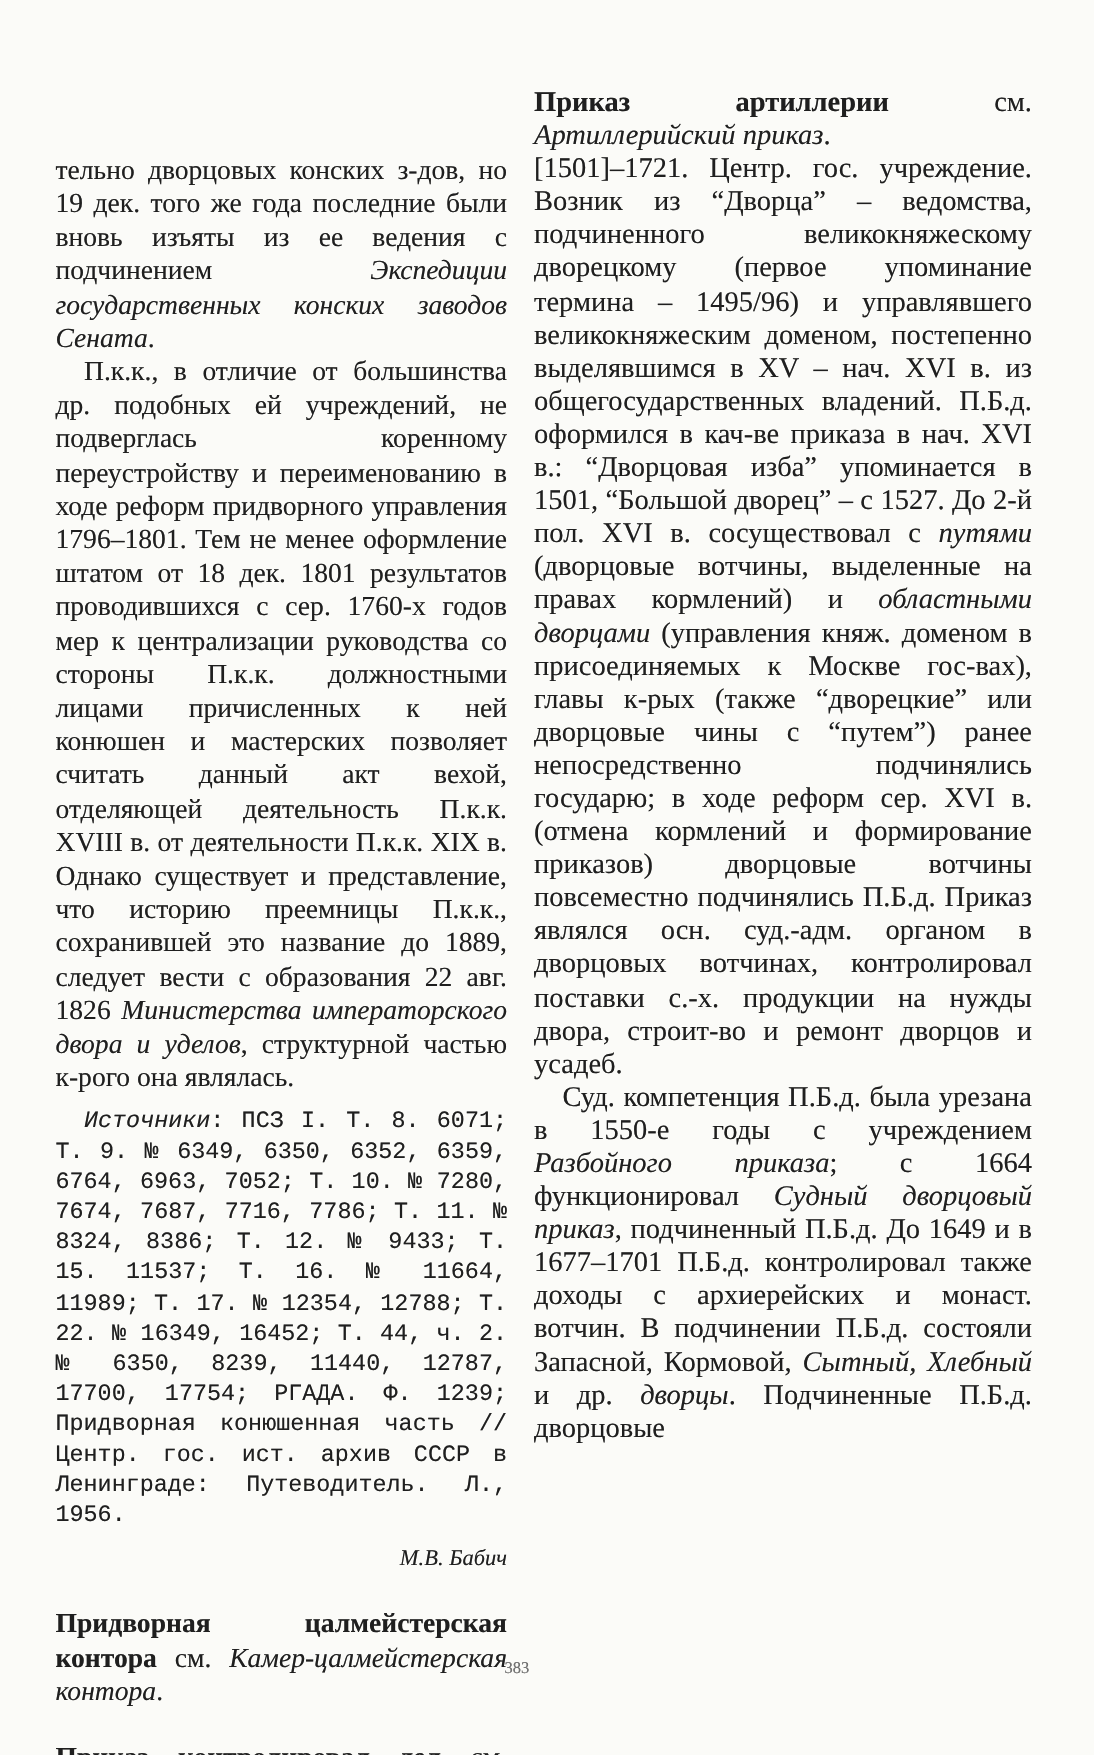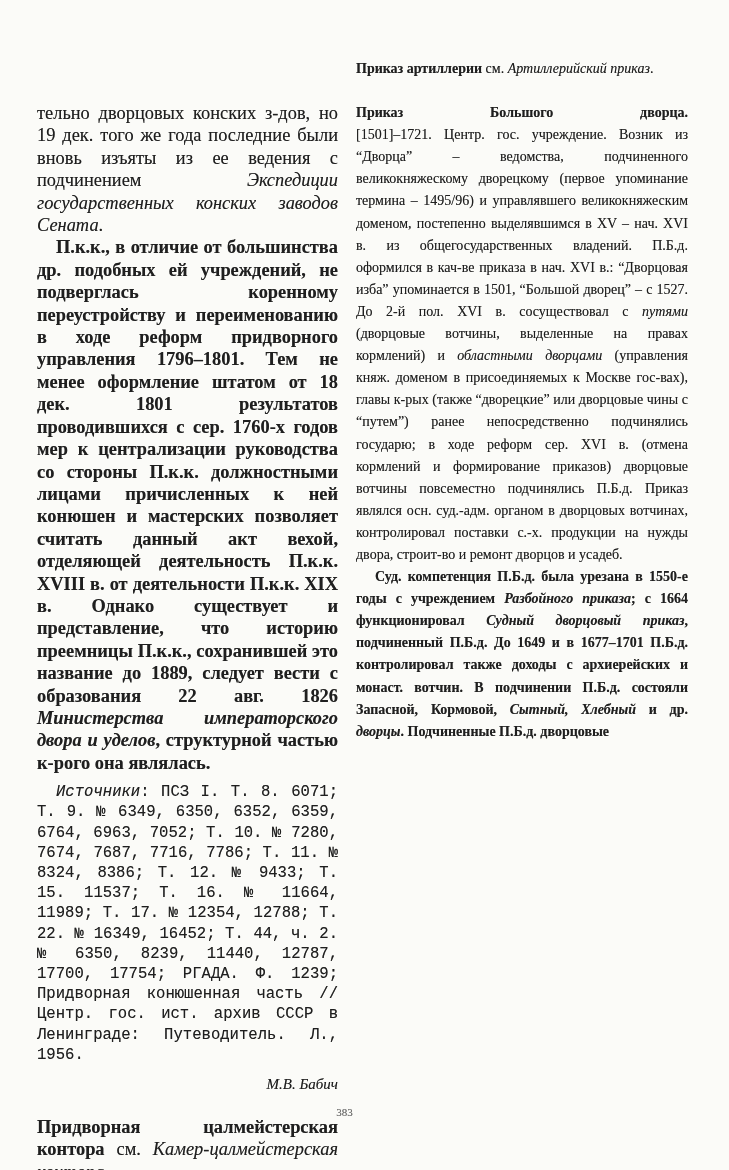--- a/index.html
+++ b/index.html
@@ -14,22 +14,22 @@
     color:var(--ink);
     font-family:"Liberation Serif","DejaVu Serif",serif;
     overflow:hidden;
     text-shadow:0 0 .4px rgba(30,30,30,.5);
   }
   .col{position:absolute;top:58px;text-align:justify;}
   .col-left{left:37px;width:301px;margin-top:44px;}
   .col-right{left:356px;width:332px;}
   p{margin:0;padding:0;}
   .body{font-size:18.4px;line-height:22.4px;}
-  .col-right .body{font-size:14px;line-height:22.1px;}
-  .indent{text-indent:19px;font-weight:bold;}
+  .col-right .body{font-size:19px;line-height:22.1px;}
+  .indent{text-indent:19px;}
   .small{font-size:15.6px;line-height:20.2px;text-indent:19px;margin-top:8px;font-family:Liberation Mono, monospace;}
   .author{font-style:italic;text-align:right;font-size:15px;line-height:20px;margin-top:9px;}
   .entry{margin-top:22px;}
   .headword{text-align-last:justify;font-weight:700;}
   span.i{font-style:italic;}
   span.b{font-weight:700;}
   .page-number{
     position:absolute;top:1106px;left:0;width:689px;
     text-align:center;font-size:11px;color:#737373;
   }
@@ -43,20 +43,19 @@
     <p class="body"><span>тельно дворцовых конских з-дов, но 19 дек. того же года последние были вновь изъяты из ее ведения с подчинением </span><span class="i">Экспедиции государственных конских заводов Сената</span><span>.</span></p>
     <p class="body indent"><span>П.к.к., в отличие от большинства др. подобных ей учреждений, не подверглась коренному переустройству и переименованию в ходе реформ придворного управления 1796–1801. Тем не менее оформление штатом от 18 дек. 1801 результатов проводившихся с сер. 1760-х годов мер к централизации руководства со стороны П.к.к. должностными лицами причисленных к ней конюшен и мастерских позволяет считать данный акт вехой, отделяющей деятельность П.к.к. XVIII в. от деятельности П.к.к. XIX в. Однако существует и представление, что историю преемницы П.к.к., сохранившей это название до 1889, следует вести с образования 22 авг. 1826 </span><span class="i">Министерства императорского двора и уделов</span><span>, структурной частью к-рого она являлась.</span></p>
     <p class="small"><span class="i">Источники</span><span>: ПСЗ I. Т. 8. 6071; Т. 9. № 6349, 6350, 6352, 6359, 6764, 6963, 7052; Т. 10. № 7280, 7674, 7687, 7716, 7786; Т. 11. № 8324, 8386; Т. 12. № 9433; Т. 15. 11537; Т. 16. № 11664, 11989; Т. 17. № 12354, 12788; Т. 22. № 16349, 16452; Т. 44, ч. 2. № 6350, 8239, 11440, 12787, 17700, 17754; РГАДА. Ф. 1239; Придворная конюшенная часть // Центр. гос. ист. архив СССР в Ленинграде: Путеводитель. Л., 1956.</span></p>
     <p class="author">М.В. Бабич</p>
     <p class="body entry"><span class="b">Придворная цалмейстерская контора</span><span> см. </span><span class="i">Камер-цалмейстерская контора</span><span>.</span></p>
     <p class="body entry"><span class="b">Приказ контролировал дел</span><span> см. </span><span class="i">Адмиралтейский приказ</span><span>.</span></p>
   </div>
 
   <div class="col col-right">
     <p class="body"><span class="b">Приказ артиллерии</span><span> см. </span><span class="i">Артиллерийский приказ</span><span>.</span></p>
-    <p class="body entry headword"><span class="b">Приказ Большого дворца.</span></p>
     <p class="body"><span>[1501]–1721. Центр. гос. учреждение. Возник из “Дворца” – ведомства, подчиненного великокняжескому дворецкому (первое упоминание термина – 1495/96) и управлявшего великокняжеским доменом, постепенно выделявшимся в XV – нач. XVI в. из общегосударственных владений. П.Б.д. оформился в кач-ве приказа в нач. XVI в.: “Дворцовая изба” упоминается в 1501, “Большой дворец” – с 1527. До 2-й пол. XVI в. сосуществовал с </span><span class="i">путями</span><span> (дворцовые вотчины, выделенные на правах кормлений) и </span><span class="i">областными дворцами</span><span> (управления княж. доменом в присоединяемых к Москве гос-вах), главы к-рых (также “дворецкие” или дворцовые чины с “путем”) ранее непосредственно подчинялись государю; в ходе реформ сер. XVI в. (отмена кормлений и формирование приказов) дворцовые вотчины повсеместно подчинялись П.Б.д. Приказ являлся осн. суд.-адм. органом в дворцовых вотчинах, контролировал поставки с.-х. продукции на нужды двора, строит-во и ремонт дворцов и усадеб.</span></p>
     <p class="body indent"><span>Суд. компетенция П.Б.д. была урезана в 1550-е годы с учреждением </span><span class="i">Разбойного приказа</span><span>; с 1664 функционировал </span><span class="i">Судный дворцовый приказ</span><span>, подчиненный П.Б.д. До 1649 и в 1677–1701 П.Б.д. контролировал также доходы с архиерейских и монаст. вотчин. В подчинении П.Б.д. состояли Запасной, Кормовой, </span><span class="i">Сытный, Хлебный</span><span> и др. </span><span class="i">дворцы</span><span>. Подчиненные П.Б.д. дворцовые</span></p>
   </div>
 
   <div class="page-number">383</div>
 
 </div>
 
 </body></html>

